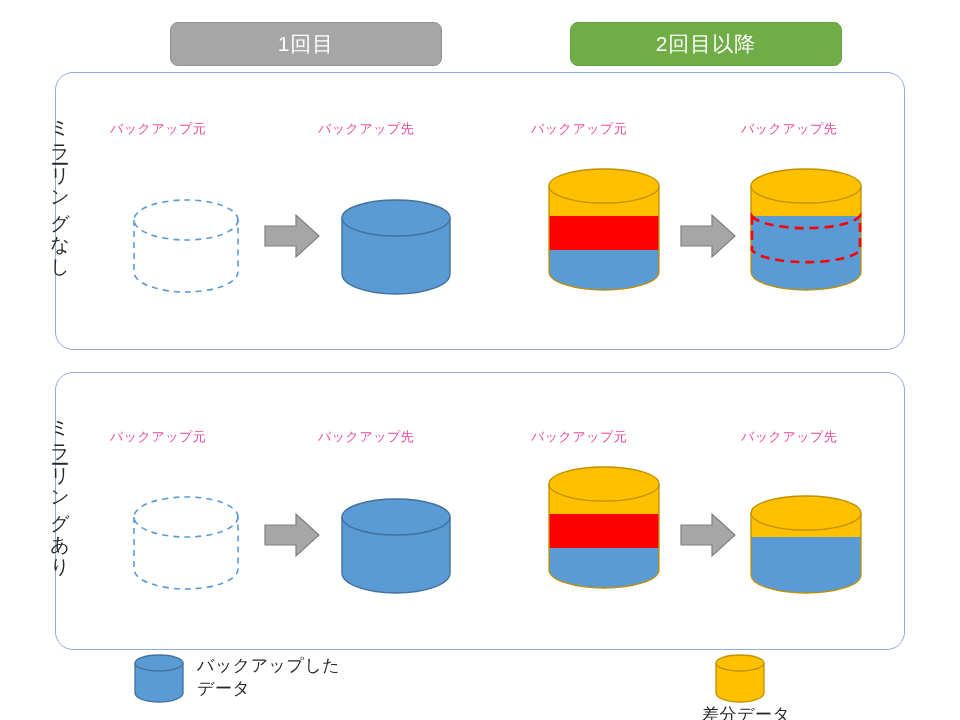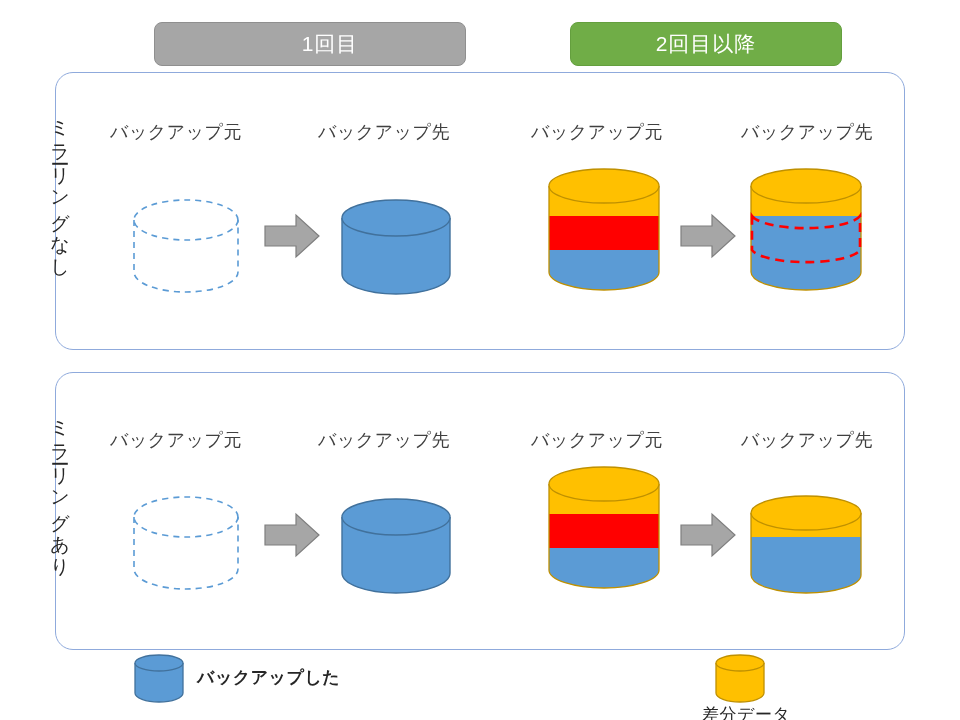--- a/index.html
+++ b/index.html
@@ -25,27 +25,26 @@
     position: absolute;
     display: flex;
     align-items: center;
     justify-content: center;
     border-radius: 8px;
     font-size: 21px;
     color: #ffffff;
     letter-spacing: 1px;
   }
   .badge-first {
-    left: 154px;
+    left: 170px;
     top: 22px;
     width: 270px;
     height: 42px;
     background: #a6a6a6;
     border: 1px solid #8f8f8f;
-    padding-left: 40px;
   }
   .badge-second {
     left: 570px;
     top: 22px;
     width: 270px;
     height: 42px;
     background: #70ad47;
     border: 1px solid #649f3e;
     text-align: center;
   }
@@ -74,22 +73,22 @@
     text-orientation: upright;
     letter-spacing: 1px;
     white-space: nowrap;
   }
   .row-label-top { top: 108px; }
   .row-label-bottom { top: 408px; }
 
   
   .col-caption {
     position: absolute;
-    font-size: 18px;
-    color: #404040;
+    font-size: 13px;
+    color: #ec4899;
     white-space: nowrap;
     letter-spacing: 0.5px;
   }
 
   
   .cyl {
     position: absolute;
   }
   .cyl svg { display: block; overflow: visible; }
 
@@ -119,21 +118,21 @@
   }
   .legend-swatch svg { display: block; }
   .legend-text {
     margin-left: 12px;
     font-size: 17px;
     color: #262626;
     line-height: 1.35;
     max-width: 150px;
     letter-spacing: 0.5px;
   }
-  .legend-item-backed  { left: 133px; top: 4px; font-weight: bold; }
+  .legend-item-backed  { left: 133px; top: 4px; }
   .legend-item-deleted { left: 405px; top: 4px; }
   .legend-item-diff    { left: 690px; top: 4px; flex-direction: column; }
 </style>
 </head>
 <body>
 
 <div class="canvas">
 
   <div class="badge badge-first">1回目</div>
   <div class="badge badge-second">2回目以降</div>
@@ -303,20 +302,21 @@
             </defs>
           <g clip-path="url(#clipLg1)">
               <rect x="0" y="0" width="52" height="52" fill="#5b9bd5"></rect>
             </g>
           <path d="M2,11 L2,41 A24,9 0 0 0 50,41 L50,11" fill="none" stroke="#41719c" stroke-width="1.3"></path>
           <ellipse cx="26" cy="11" rx="24" ry="8" fill="#5b9bd5" stroke="#41719c" stroke-width="1.3"></ellipse>
         </svg>
       </div>
       <div class="legend-text">
         <div>バックアップした</div>
+        <div>データ</div>
       </div>
     </div>
 
 
     <div class="legend-item legend-item-diff">
       <div class="legend-swatch">
         <svg width="52" height="52" viewBox="0 0 52 52">
           <defs>
               <clipPath id="clipLg3">
                 <path d="M2,11 L2,41 A24,9 0 0 0 50,41 L50,11 Z"></path>

